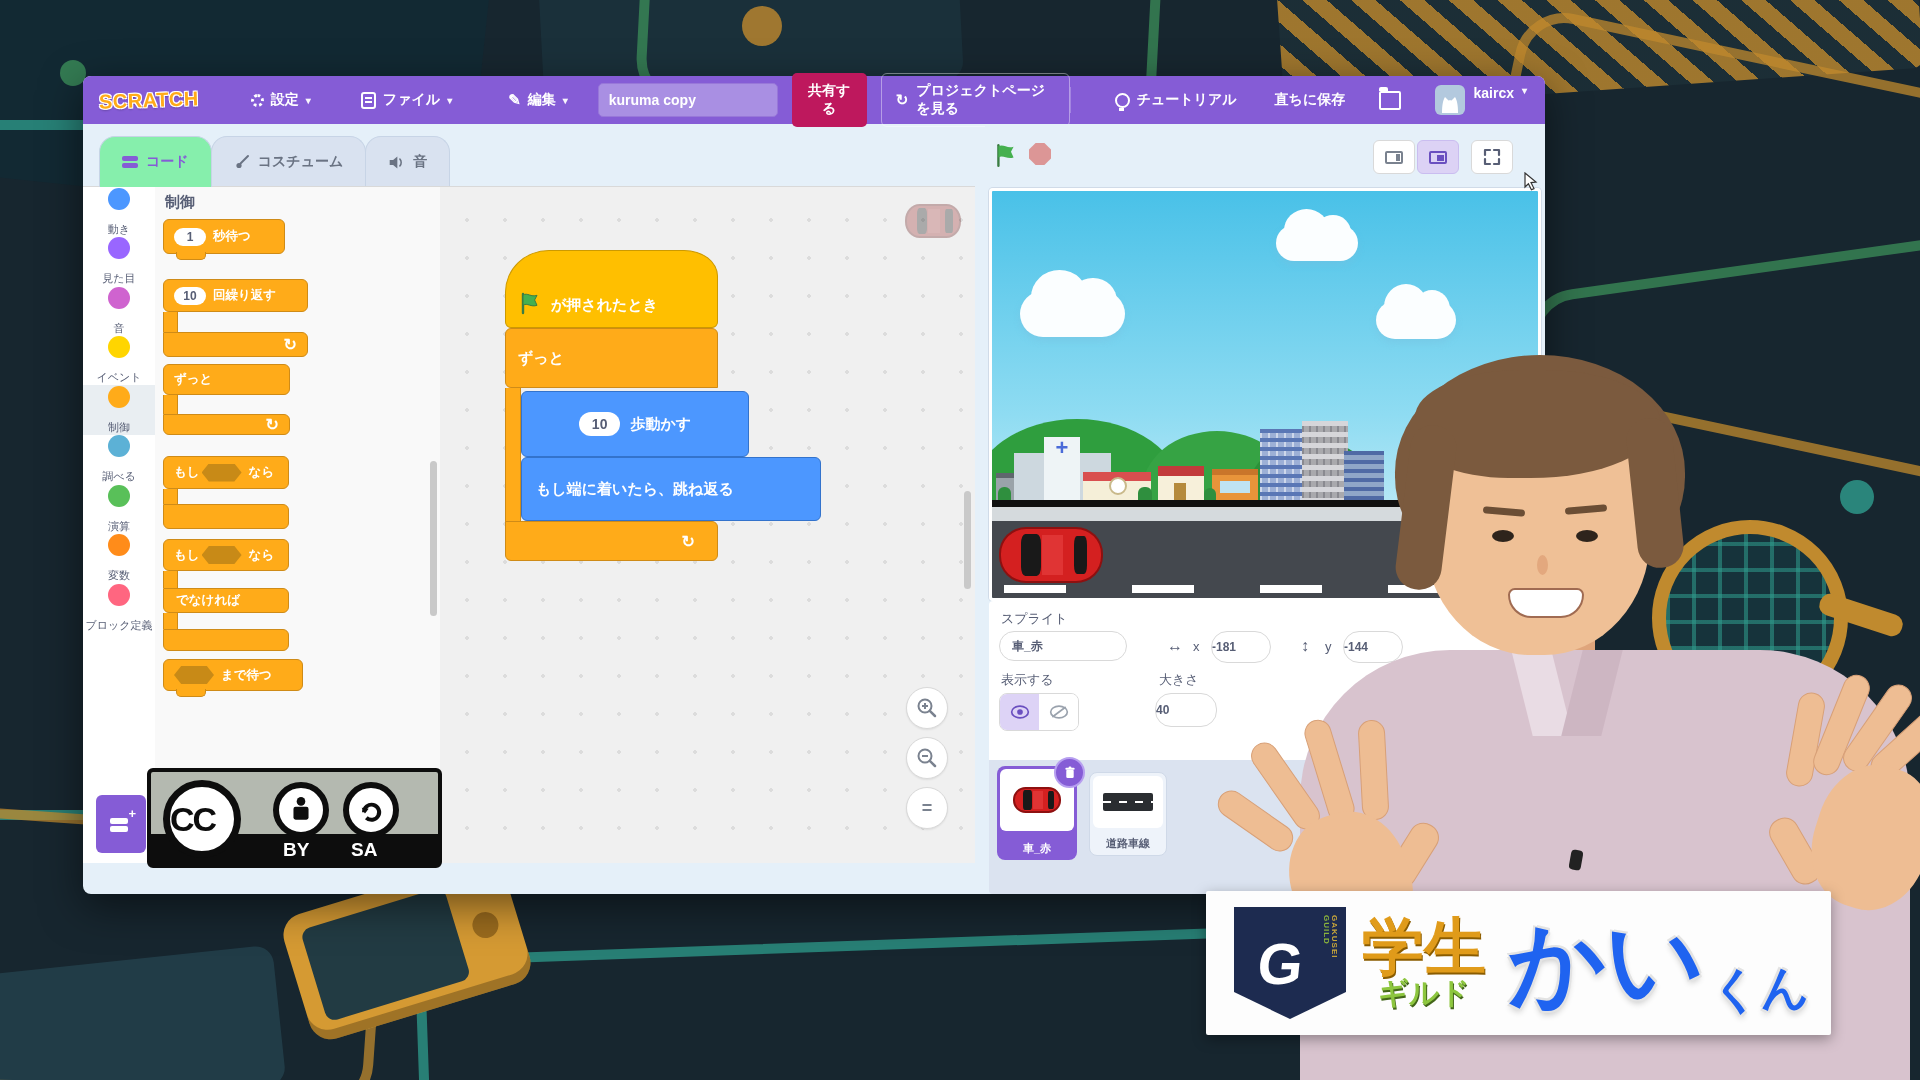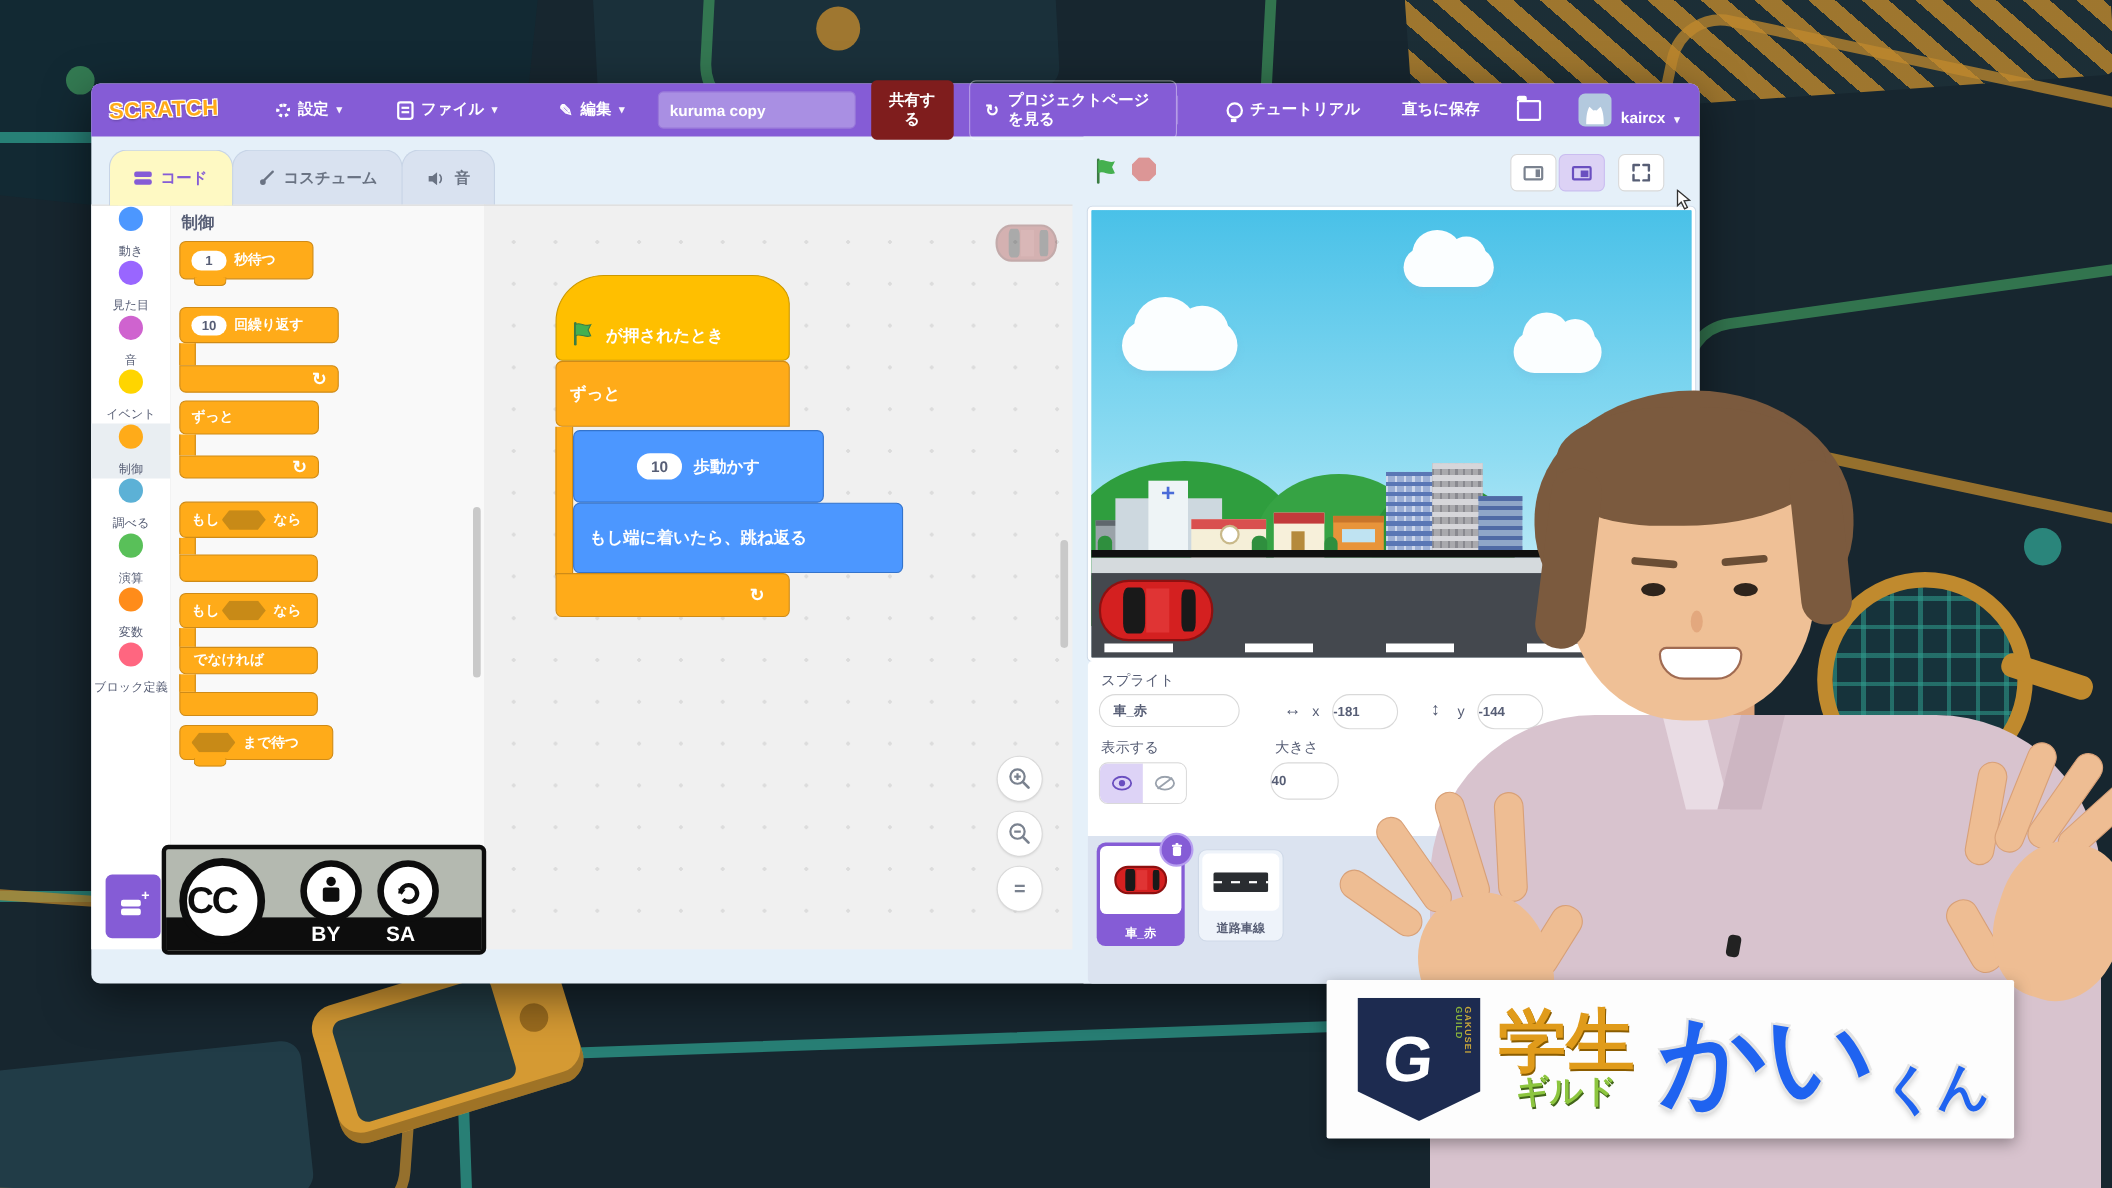--- a/index.html
+++ b/index.html
@@ -29,37 +29,37 @@
   .logo{margin-left:16px;font-size:20px;font-weight:900;letter-spacing:.5px;color:#ffab19;transform:rotate(-2deg);
     text-shadow:-1px -1px 0 #fff,1px -1px 0 #fff,-1px 1px 0 #fff,1px 1px 0 #fff,0 2px 2px rgba(0,0,0,.25);}
   .mitem{display:flex;align-items:center;gap:7px;padding:6px 8px;border-radius:4px;cursor:default;white-space:nowrap;}
   .caret{font-size:10px;opacity:.95;}
   .gear{width:13px;height:13px;border-radius:50%;border:3.2px dotted #fff;box-sizing:border-box;}
   .fileic{width:15px;height:17px;border:2px solid #fff;border-radius:3px;position:relative;box-sizing:border-box;}
   .fileic::after{content:"";position:absolute;left:2px;top:3px;width:7px;height:2px;background:#fff;box-shadow:0 4px 0 #fff;}
   .pencil{font-size:15px;}
   .projname{margin-left:22px;width:158px;height:32px;background:#a98fe3;border:1px solid #9877d9;border-radius:5px;
     color:#fff;font-weight:700;font-size:14px;padding:0 10px;font-family:"Liberation Sans",sans-serif;}
-  .share{margin-left:14px;background:#7f1d1d;border:none;color:#fff;font-weight:700;font-size:14px;
+  .share{margin-left:14px;background:#be185d;border:none;color:#fff;font-weight:700;font-size:14px;
     padding:9px 14px;border-radius:5px;font-family:Liberation Mono, monospace;}
   .projpage{margin-left:14px;display:flex;align-items:center;gap:8px;border:1px solid rgba(255,255,255,.4);
     border-radius:6px;padding:8px 14px;}
   .loopg{font-weight:900;font-size:15px;}
   .msep{width:1px;height:26px;background:rgba(255,255,255,.25);margin-left:auto;}
   .bulb{width:11px;height:11px;border:2px solid #fff;border-radius:50%;position:relative;}
   .bulb::after{content:"";position:absolute;left:2px;bottom:-5px;width:5px;height:3px;background:#fff;}
   .folderic{width:22px;height:15px;border:2px solid #fff;border-radius:2px;position:relative;margin-left:26px;}
   .folderic::before{content:"";position:absolute;left:-2px;top:-6px;width:9px;height:4px;background:#fff;border-radius:2px 2px 0 0;}
   .avatar{width:30px;height:30px;border-radius:6px;background:#b3c9de;display:flex;align-items:flex-end;justify-content:center;overflow:hidden;}
-  .account{display:flex;align-items:flex-end;gap:8px;margin:0 18px 0 34px;}
+  .account{display:flex;align-items:flex-start;gap:8px;margin:0 18px 0 34px;}
   
   .tabbar{position:absolute;left:16px;top:60px;display:flex;}
   .tab{height:50px;display:flex;align-items:center;gap:8px;padding:0 22px;border-radius:16px 16px 0 0;
     background:#d9e2f0;border:1px solid #c7d4e6;border-bottom:none;color:#6a7383;font-size:14px;font-weight:700;margin-right:-1px;}
-  .tab.active{background:#fef9c3;color:#855cd6;z-index:3;}
+  .tab.active{background:#86efac;color:#855cd6;z-index:3;}
   .blocksic{display:inline-block;width:16px;}
   .blocksic i{display:block;height:5px;border-radius:2px;background:#855cd6;margin:2px 0;}
   .tab:not(.active) .blocksic i{background:#6a7383;}
   
   .catstrip{position:absolute;left:0;top:110px;bottom:31px;width:72px;background:#fff;border-right:1px solid #d9d9d9;border-top:1px solid #d9d9d9;}
   .cat{height:49.5px;display:flex;flex-direction:column;align-items:center;justify-content:center;gap:14px;}
   .cat.sel{background:#e9eef2;}
   .cat .dot{width:22px;height:22px;border-radius:50%;}
   .cat .lbl{font-size:11px;color:#575e75;text-align:center;line-height:1.05;padding:0 2px;}
   .extbtn{position:absolute;left:13px;bottom:10px;width:50px;height:58px;background:#855cd6;border-radius:6px;

